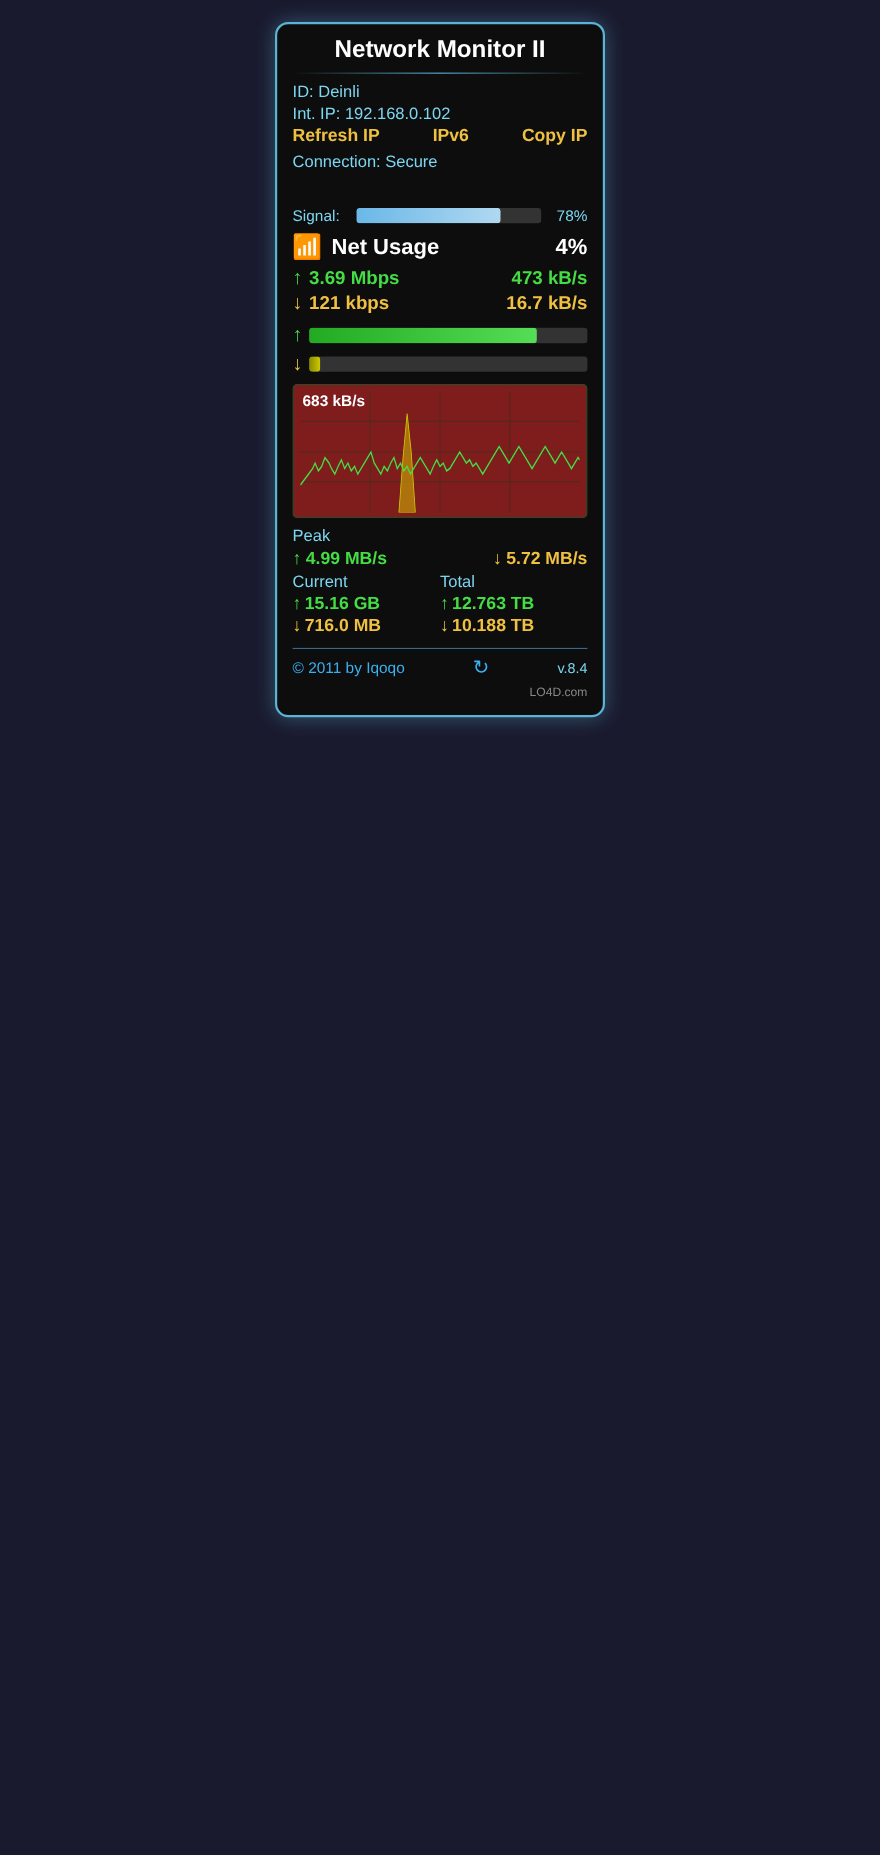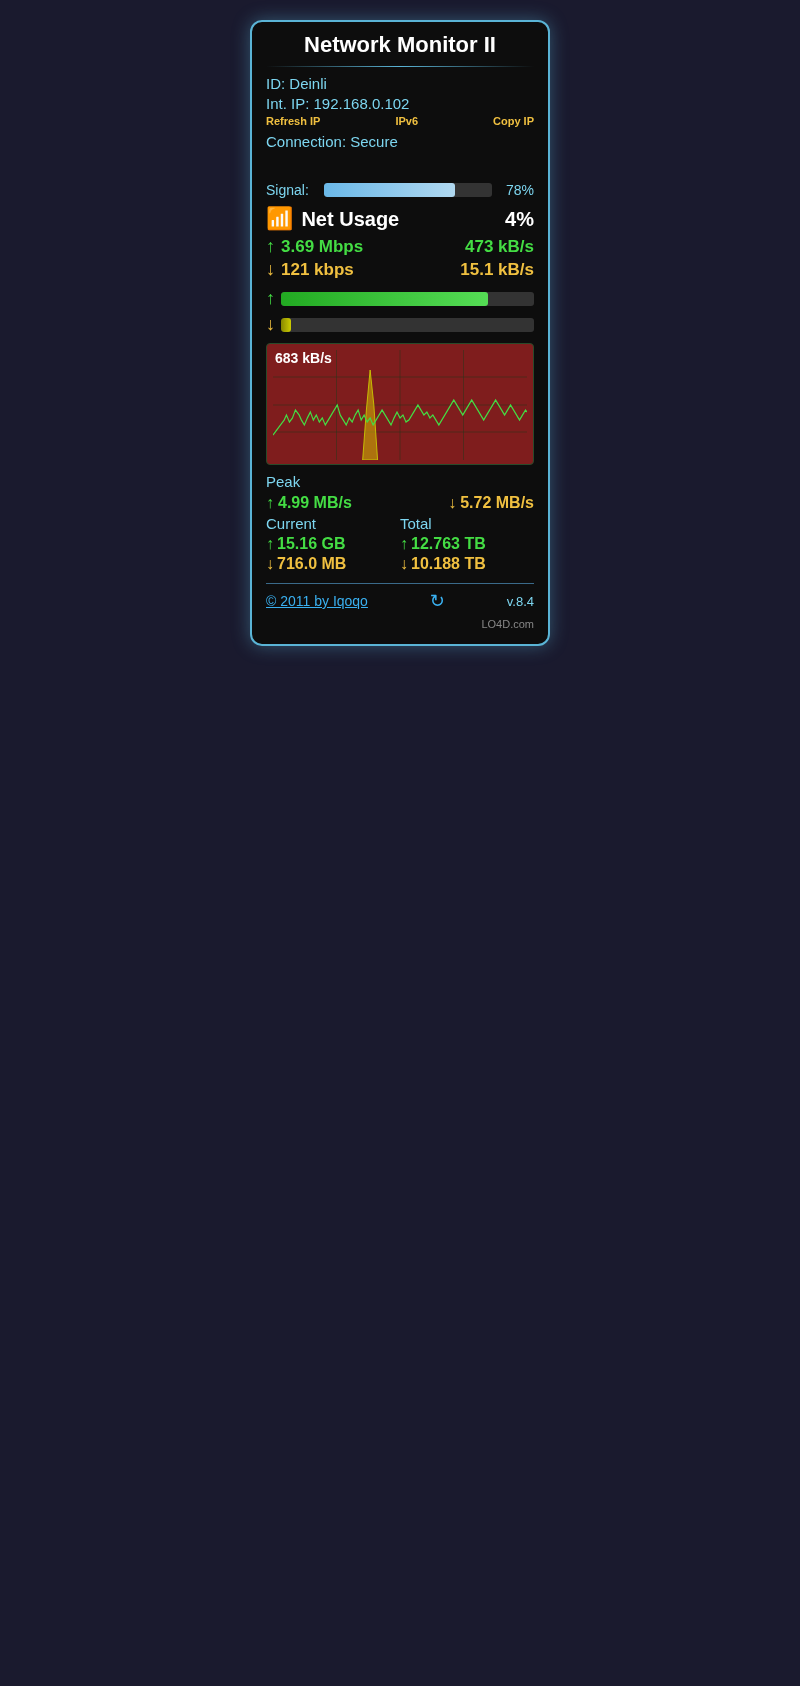--- a/index.html
+++ b/index.html
@@ -56,21 +56,21 @@
     }
     .flag-blue { background: #005BBB; flex: 1; }
     .flag-yellow { background: #FFD500; flex: 1; }
     .action-row {
       display: flex;
       justify-content: space-between;
       margin-bottom: 6px;
     }
     .action-btn {
       color: #f0c040;
-      font-size: 11px;
+      font-size: 16px;
       font-weight: bold;
       cursor: pointer;
     }
     .connection-row {
       color: #7dd6f0;
       font-size: 15px;
       margin-bottom: 6px;
     }
     .signal-row {
       display: flex;
@@ -229,21 +229,20 @@
       display: flex;
       align-items: center;
       justify-content: space-between;
       margin-top: 10px;
       border-top: 1px solid #3a6a8a;
       padding-top: 6px;
     }
     .footer-link {
       color: #3ab0f0;
       font-size: 14px;
-      text-decoration: underline;
       cursor: pointer;
     }
     .footer-version {
       color: #7dd6f0;
       font-size: 13px;
     }
     .refresh-icon {
       color: #3ab0f0;
       font-size: 18px;
     }
@@ -296,21 +295,21 @@
   </div>
 
   <div class="speed-row">
     <span class="arrow-up">↑</span>
     <span class="speed-val">3.69 Mbps</span>
     <span class="speed-val2">473 kB/s</span>
   </div>
   <div class="speed-row">
     <span class="arrow-down">↓</span>
     <span class="speed-val-down">121 kbps</span>
-    <span class="speed-val2-down">15.1 kB/s</span>
+    <span class="speed-val2-down">16.7 kB/s</span>
   </div>
 
   <div class="progress-section">
     <div class="progress-row">
       <span class="arrow-up">↑</span>
       <div class="progress-bar-bg">
         <div class="progress-bar-green" style="width:82%"></div>
       </div>
     </div>
     <div class="progress-row">

